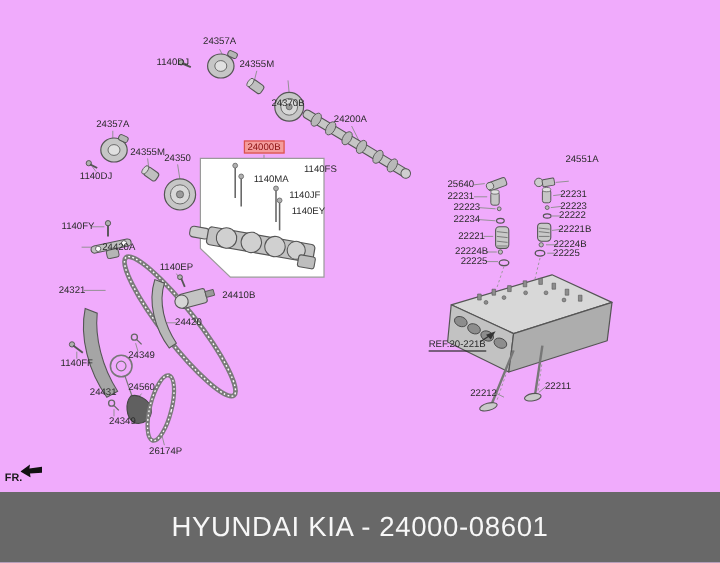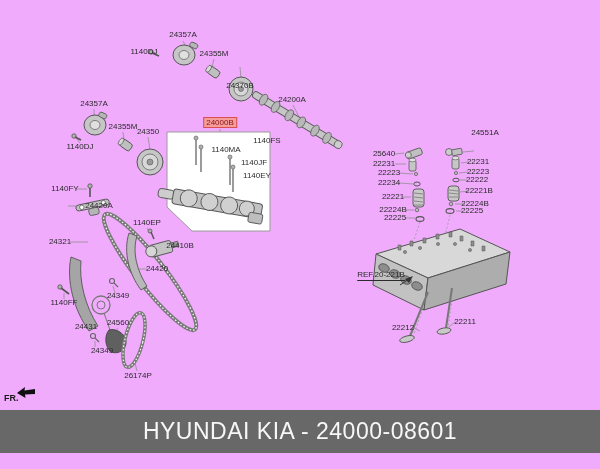--- a/index.html
+++ b/index.html
@@ -9,21 +9,21 @@
   .diagram svg{position:absolute;left:0;top:0;}
   #labels-layer{position:absolute;left:0;top:0;width:600px;height:410px;}
   .part-label{position:absolute;transform:translateX(-50%);font-size:8px;line-height:10px;
               color:#2b2b2b;white-space:nowrap;letter-spacing:0;}
   .part-label.highlight{background:var(--hl-bg,#f59c9c);border:1px solid var(--hl-border,#d94f4f);
               color:var(--hl-text,#8a1111);padding:0 2px;line-height:9px;}
   .part-label.ref{border-bottom:1px solid #2b2b2b;padding-bottom:0;}
   .fr{position:absolute;left:4px;top:385px;width:34px;height:20px;}
   .fr .fr-arrow{position:absolute;left:13px;top:1px;}
   .fr span{position:absolute;left:0;top:8px;font-size:9px;font-weight:bold;color:#1a1a1a;}
-  .banner{position:absolute;left:0;top:410px;width:600px;height:43px;background:var(--banner-bg,#686868);
+  .banner{position:absolute;left:0;top:410px;width:600px;height:59px;background:var(--banner-bg,#686868);
           display:flex;align-items:center;justify-content:center;gap:30px;}
   .banner span{color:var(--banner-text,#f7f7f7);font-size:23px;letter-spacing:.5px;white-space:nowrap;}
 </style>
 </head>
 <body>
 
 <div class="stage">
   <div class="diagram">
 
     <svg width="600" height="410" viewBox="0 0 600 410">
@@ -250,21 +250,21 @@
         <span class="part-label" style="left: 254px; top: 158px;">1140JF</span>
         <span class="part-label" style="left: 257px; top: 171px;">1140EY</span>
         <span class="part-label" style="left: 94px; top: 99px;">24357A</span>
         <span class="part-label" style="left: 123px; top: 122px;">24355M</span>
         <span class="part-label" style="left: 148px; top: 127px;">24350</span>
         <span class="part-label" style="left: 80px; top: 142px;">1140DJ</span>
         <span class="part-label" style="left: 65px; top: 184px;">1140FY</span>
         <span class="part-label" style="left: 57px; top: 201px; margin-left: 42px;">24420A</span>
         <span class="part-label" style="left: 147px; top: 218px;">1140EP</span>
         <span class="part-label" style="left: 60px; top: 237px;">24321</span>
-        <span class="part-label" style="left: 180px; top: 241px;">24410B</span>
+        <span class="part-label" style="left: 199px; top: 241px;">24410B</span>
         <span class="part-label" style="left: 157px; top: 264px;">24420</span>
         <span class="part-label" style="left: 118px; top: 291px;">24349</span>
         <span class="part-label" style="left: 64px; top: 298px;">1140FF</span>
         <span class="part-label" style="left: 86px; top: 322px;">24431</span>
         <span class="part-label" style="left: 118px; top: 318px;">24560</span>
         <span class="part-label" style="left: 102px; top: 346px;">24349</span>
         <span class="part-label" style="left: 138px; top: 371px;">26174P</span>
         <span class="part-label" style="left: 384px; top: 149px;">25640</span>
         <span class="part-label" style="left: 384px; top: 159px;">22231</span>
         <span class="part-label" style="left: 389px; top: 168px;">22223</span>
@@ -272,21 +272,21 @@
         <span class="part-label" style="left: 393px; top: 192px;">22221</span>
         <span class="part-label" style="left: 393px; top: 205px;">22224B</span>
         <span class="part-label" style="left: 395px; top: 213px;">22225</span>
         <span class="part-label" style="left: 485px; top: 128px;">24551A</span>
         <span class="part-label" style="left: 478px; top: 157px;">22231</span>
         <span class="part-label" style="left: 478px; top: 167px;">22223</span>
         <span class="part-label" style="left: 477px; top: 175px;">22222</span>
         <span class="part-label" style="left: 479px; top: 186px;">22221B</span>
         <span class="part-label" style="left: 475px; top: 199px;">22224B</span>
         <span class="part-label" style="left: 472px; top: 206px;">22225</span>
-        <span class="part-label ref" style="left: 381px; top: 270px;">REF.20-221B</span>
+        <span class="part-label ref" style="left: 381px; top: 282px;">REF.20-221B</span>
         <span class="part-label" style="left: 403px; top: 323px;">22212</span>
         <span class="part-label" style="left: 465px; top: 317px;">22211</span>
       </div>
 
     <div class="fr">
       <svg class="fr-arrow" width="18" height="12" viewBox="0 0 18 12">
         <path d="M0 7 L8 1 L7.5 4.5 L18 3 L18 8 L8 8.5 L8.5 12 Z" fill="#111"></path>
       </svg>
       <span>FR.</span>
     </div>

